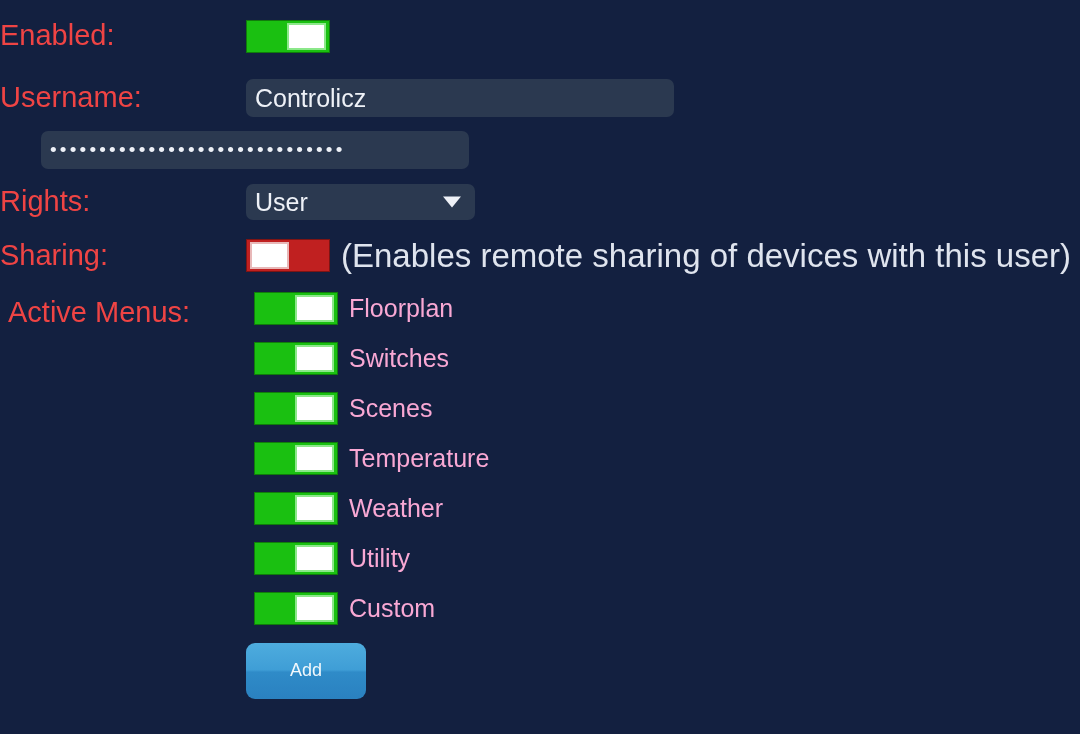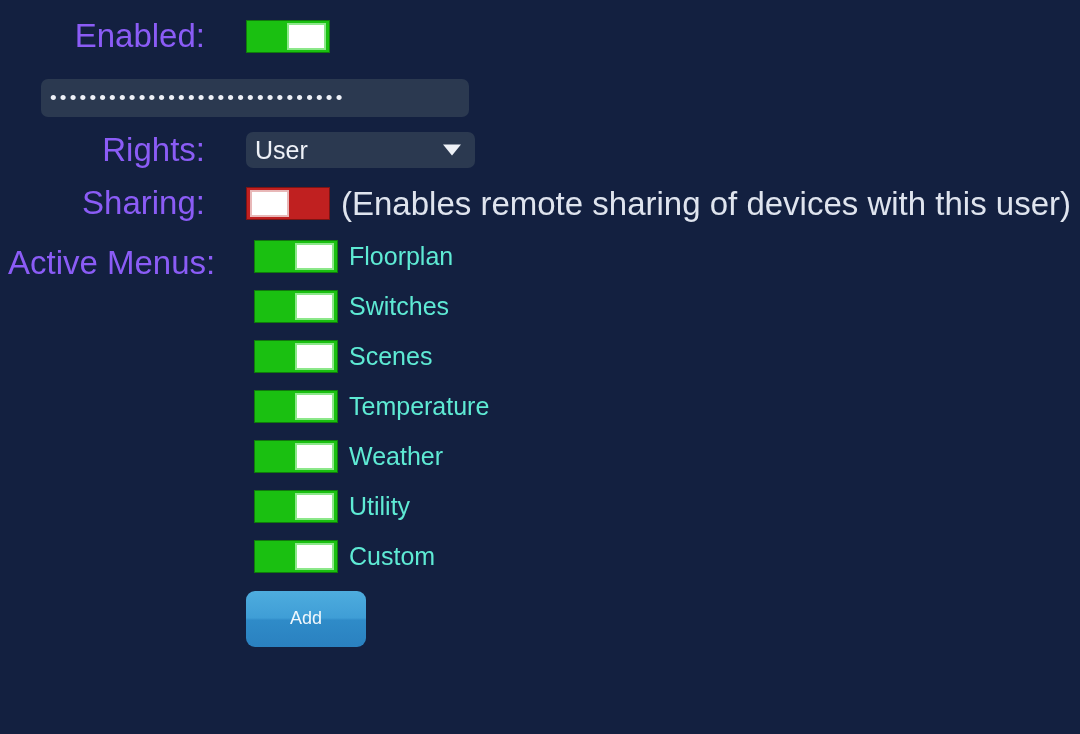--- a/index.html
+++ b/index.html
@@ -24,23 +24,23 @@
 
   .row {
     display: flex;
     align-items: center;
     width: 100%;
   }
 
   .label-cell {
     width: 205px;
     flex: 0 0 205px;
-    text-align: right;
-    color: #8b5cf6;
-    font-size: 33px;
+    text-align: left;
+    color: #ef4444;
+    font-size: 29px;
     line-height: 1.1;
     padding-right: 0;
     white-space: nowrap;
   }
 
   .field-cell {
     flex: 1 1 auto;
     display: flex;
     align-items: center;
     padding-left: 41px;
@@ -163,21 +163,21 @@
   .menu-list {
     display: flex;
     flex-direction: column;
   }
   .menu-item {
     display: flex;
     align-items: center;
     height: 50px;
   }
   .menu-item .menu-label {
-    color: #5eead4;
+    color: #f9a8d4;
     font-size: 25px;
     margin-left: 11px;
     white-space: nowrap;
   }
 
   
   .add-button {
     width: 120px;
     height: 56px;
     border: none;
@@ -200,20 +200,26 @@
 
   <div class="row row-enabled">
     <div class="label-cell">Enabled:</div>
     <div class="field-cell">
       <div class="toggle on">
         <div class="knob"></div>
       </div>
     </div>
   </div>
 
+  <div class="row row-username">
+    <div class="label-cell">Username:</div>
+    <div class="field-cell">
+      <input class="text-input" type="text" value="Controlicz" style="">
+    </div>
+  </div>
 
   <div class="row row-password">
     <div class="field-cell">
       <input class="text-input pw-input" type="text" value="••••••••••••••••••••••••••••••" style="">
     </div>
   </div>
 
   <div class="row row-rights">
     <div class="label-cell">Rights:</div>
     <div class="field-cell">

